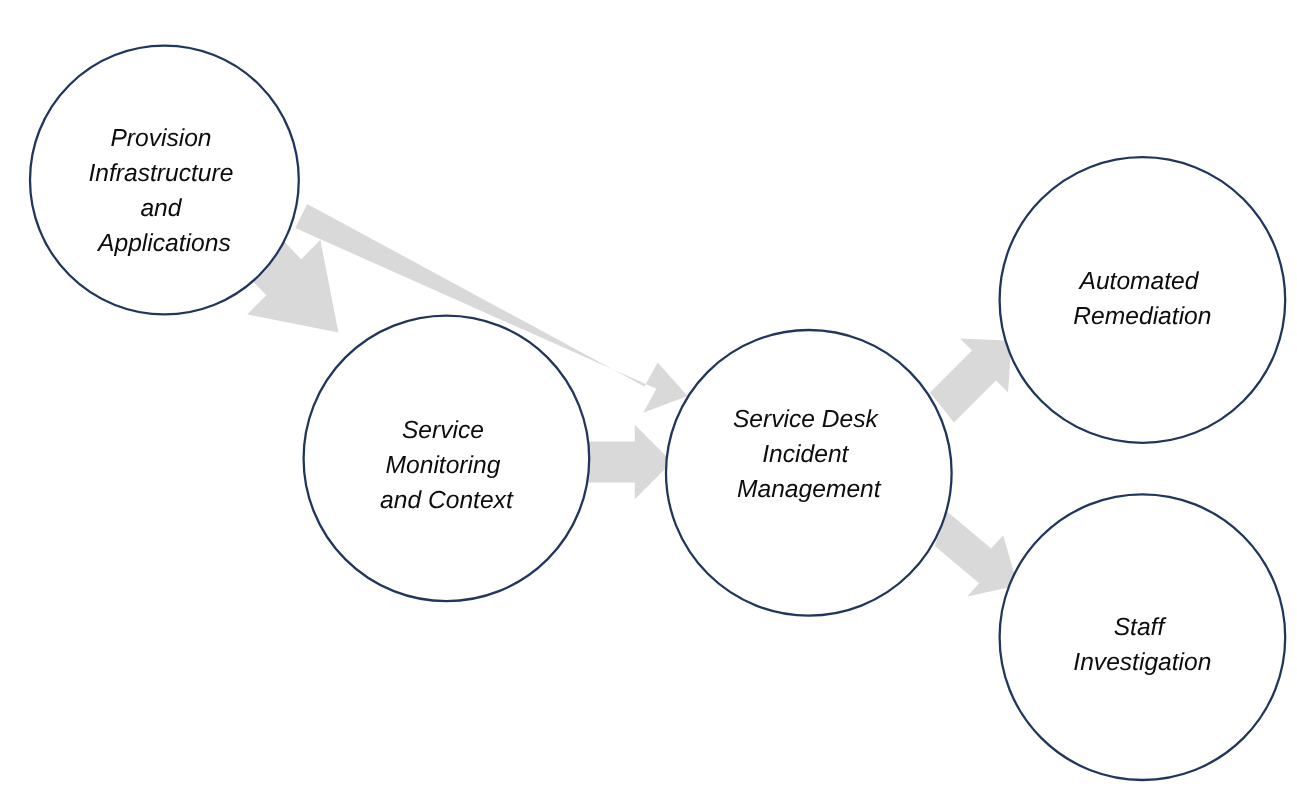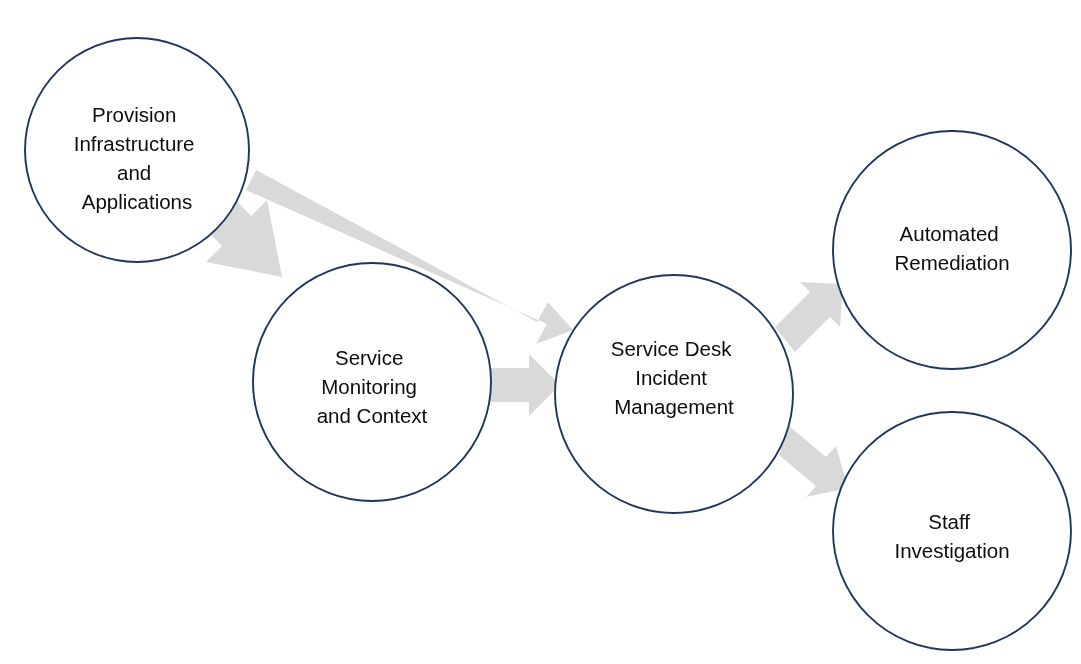--- a/index.html
+++ b/index.html
@@ -10,20 +10,21 @@
   }
   body {
     font-family: "Liberation Sans", sans-serif;
   }
   #canvas {
     position: relative;
     width: 1081px;
     height: 664px;
     background: #ffffff;
     overflow: hidden;
+    font-style: italic;
   }
   #diagram-svg {
     position: absolute;
     left: 0;
     top: 0;
     width: 1081px;
     height: 664px;
   }
   .node-circle {
     fill: #ffffff;

